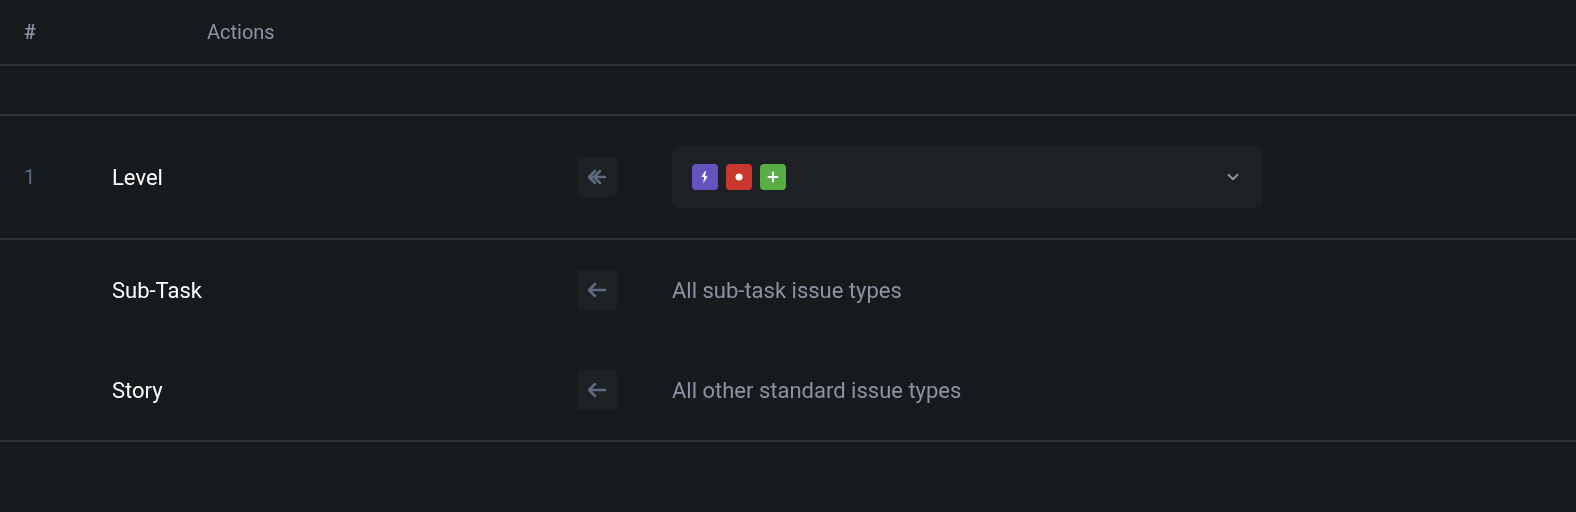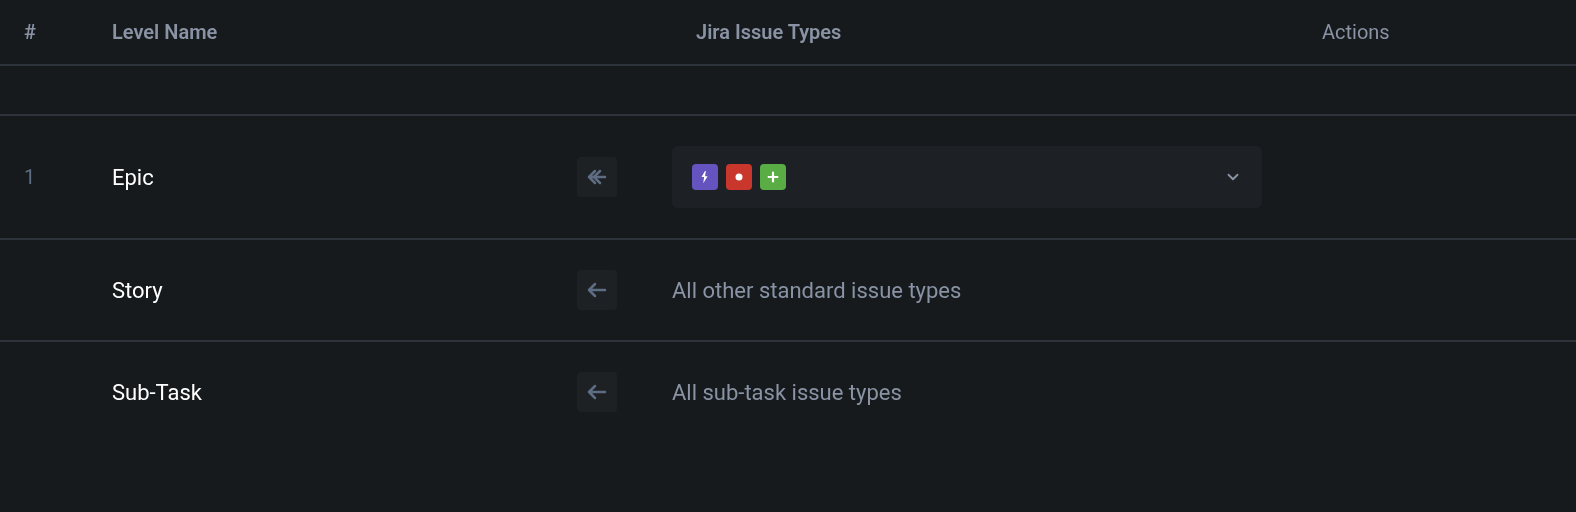--- a/index.html
+++ b/index.html
@@ -132,31 +132,29 @@
       height: 50px;
       border-bottom: 2px solid #2c333a;
     }
   </style>
 </head>
 <body>
 
 <div class="table">
   <div class="header-row">
     <div class="col-num header">#</div>
-    <div class="col-name header">Level Name</div>
     <div class="col-arrow"></div>
-    <div class="col-types header">Jira Issue Types</div>
     <div class="col-actions">Actions</div>
   </div>
 
   <div class="spacer-row"></div>
 
   <div class="data-row">
     <div class="col-num num-faded">1</div>
-    <div class="col-name white-text">Epic</div>
+    <div class="col-name white-text">Level</div>
     <div class="col-arrow">
       <div class="arrow-btn">
         <svg width="24" height="24" viewBox="0 0 24 24" fill="none">
           <path d="M15 6L9 12L15 18" stroke="#5e6c84" stroke-width="2.5" stroke-linecap="round" stroke-linejoin="round" transform="rotate(0 12 12)"></path>
           <path d="M4 12H20M4 12L10 6M4 12L10 18" stroke="#5e6c84" stroke-width="2.5" stroke-linecap="round" stroke-linejoin="round"></path>
         </svg>
       </div>
     </div>
     <div class="col-types">
       <div class="dropdown">
@@ -178,40 +176,40 @@
           </div>
         </div>
         <svg width="18" height="18" viewBox="0 0 24 24" fill="none">
           <path d="M6 9L12 15L18 9" stroke="#8993a4" stroke-width="2.5" stroke-linecap="round" stroke-linejoin="round"></path>
         </svg>
       </div>
     </div>
     <div class="col-actions"></div>
   </div>
 
+  <div class="data-row last">
+    <div class="col-num num-faded"></div>
+    <div class="col-name white-text">Sub-Task</div>
+    <div class="col-arrow">
+      <div class="arrow-btn">
+        <svg width="24" height="24" viewBox="0 0 24 24" fill="none">
+          <path d="M4 12H20M4 12L10 6M4 12L10 18" stroke="#5e6c84" stroke-width="2.5" stroke-linecap="round" stroke-linejoin="round"></path>
+        </svg>
+      </div>
+    </div>
+    <div class="col-types">All sub-task issue types</div>
+    <div class="col-actions"></div>
+  </div>
+
   <div class="data-row">
     <div class="col-num num-faded"></div>
     <div class="col-name white-text">Story</div>
     <div class="col-arrow">
       <div class="arrow-btn">
         <svg width="24" height="24" viewBox="0 0 24 24" fill="none">
           <path d="M4 12H20M4 12L10 6M4 12L10 18" stroke="#5e6c84" stroke-width="2.5" stroke-linecap="round" stroke-linejoin="round"></path>
         </svg>
       </div>
     </div>
     <div class="col-types">All other standard issue types</div>
     <div class="col-actions"></div>
   </div>
-
-  <div class="data-row last">
-    <div class="col-num num-faded"></div>
-    <div class="col-name white-text">Sub-Task</div>
-    <div class="col-arrow">
-      <div class="arrow-btn">
-        <svg width="24" height="24" viewBox="0 0 24 24" fill="none">
-          <path d="M4 12H20M4 12L10 6M4 12L10 18" stroke="#5e6c84" stroke-width="2.5" stroke-linecap="round" stroke-linejoin="round"></path>
-        </svg>
-      </div>
-    </div>
-    <div class="col-types">All sub-task issue types</div>
-    <div class="col-actions"></div>
-  </div>
 </div>
 
 </body></html>

